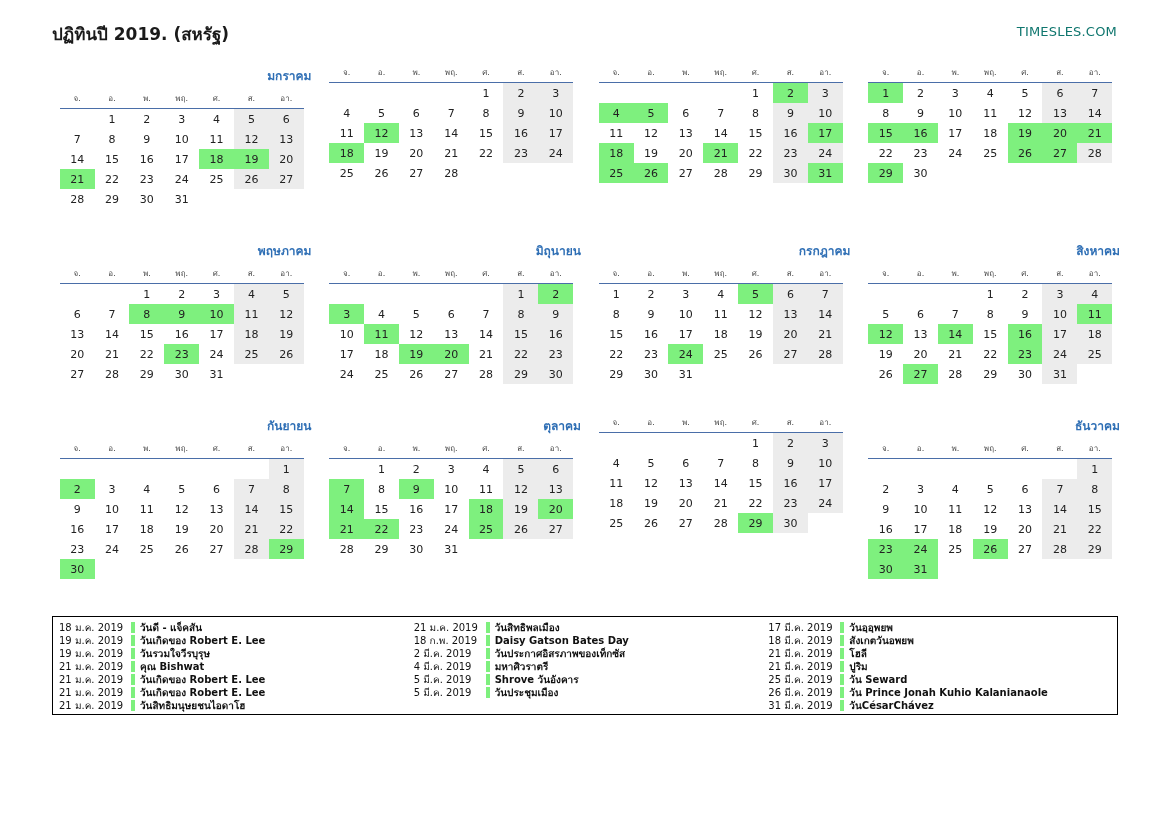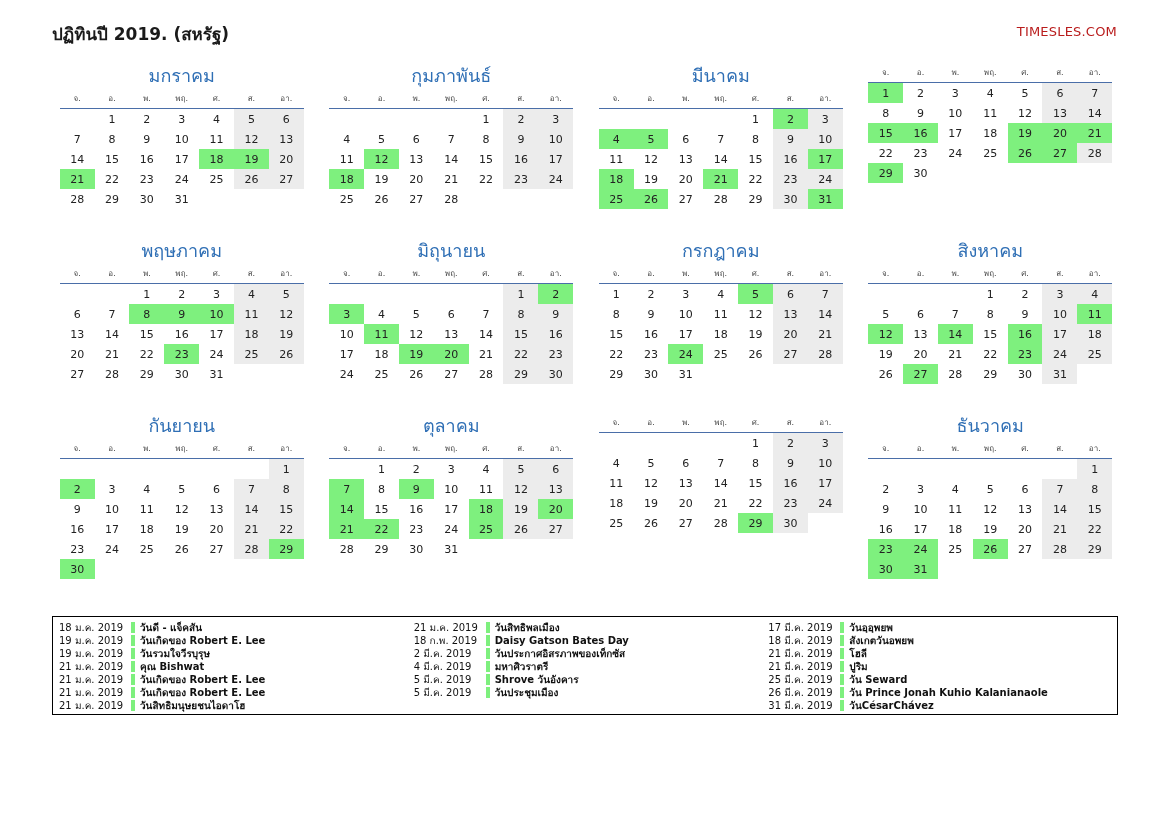--- a/index.html
+++ b/index.html
@@ -17,40 +17,40 @@
   .header{
     position:absolute;left:0;top:0;width:1169px;height:52px;
   }
   .title{
     position:absolute;left:52px;top:20px;
     font-size:17px;font-weight:bold;color:#1a1a1a;
     white-space:nowrap;
   }
   .brand{
     position:absolute;right:52px;top:24px;
-    font-size:13px;color:#b91c1c;letter-spacing:.2px;
+    font-size:13px;color:#0f766e;letter-spacing:.2px;
     white-space:nowrap;
   }
 
   
   .months{
     position:absolute;left:52px;top:66px;
     width:1068px;
     display:grid;
     grid-template-columns:repeat(4,1fr);
     grid-template-rows:repeat(3,175px);
     column-gap:10px;
     row-gap:0px;
   }
   .month{position:relative;}
   .month-name{
-    text-align:center;
-    font-size:18px;
+    text-align:right;
+    font-size:12px;
     color:#2f6fb5;
-    font-weight:normal;
+    font-weight:bold;
     margin-bottom:6px;
     height:20px;
     line-height:20px;
   }
   table.cal{
     border-collapse:collapse;
     width:244px;
     margin:0 auto;
     table-layout:fixed;
   }
@@ -182,21 +182,20 @@
               <td class="">30</td>
               <td class="">31</td>
               <td class="empty">&nbsp;</td>
               <td class="empty">&nbsp;</td>
               <td class="empty">&nbsp;</td>
             </tr>
           </tbody>
         </table>
       </div>
       <div class="month">
-        <div class="month-name">กุมภาพันธ์</div>
         <table class="cal">
           <thead>
             <tr>
               <th>จ.</th>
               <th>อ.</th>
               <th>พ.</th>
               <th>พฤ.</th>
               <th>ศ.</th>
               <th>ส.</th>
               <th>อา.</th>
@@ -245,21 +244,20 @@
               <td class="">27</td>
               <td class="">28</td>
               <td class="empty">&nbsp;</td>
               <td class="empty">&nbsp;</td>
               <td class="empty">&nbsp;</td>
             </tr>
           </tbody>
         </table>
       </div>
       <div class="month">
-        <div class="month-name">มีนาคม</div>
         <table class="cal">
           <thead>
             <tr>
               <th>จ.</th>
               <th>อ.</th>
               <th>พ.</th>
               <th>พฤ.</th>
               <th>ศ.</th>
               <th>ส.</th>
               <th>อา.</th>

